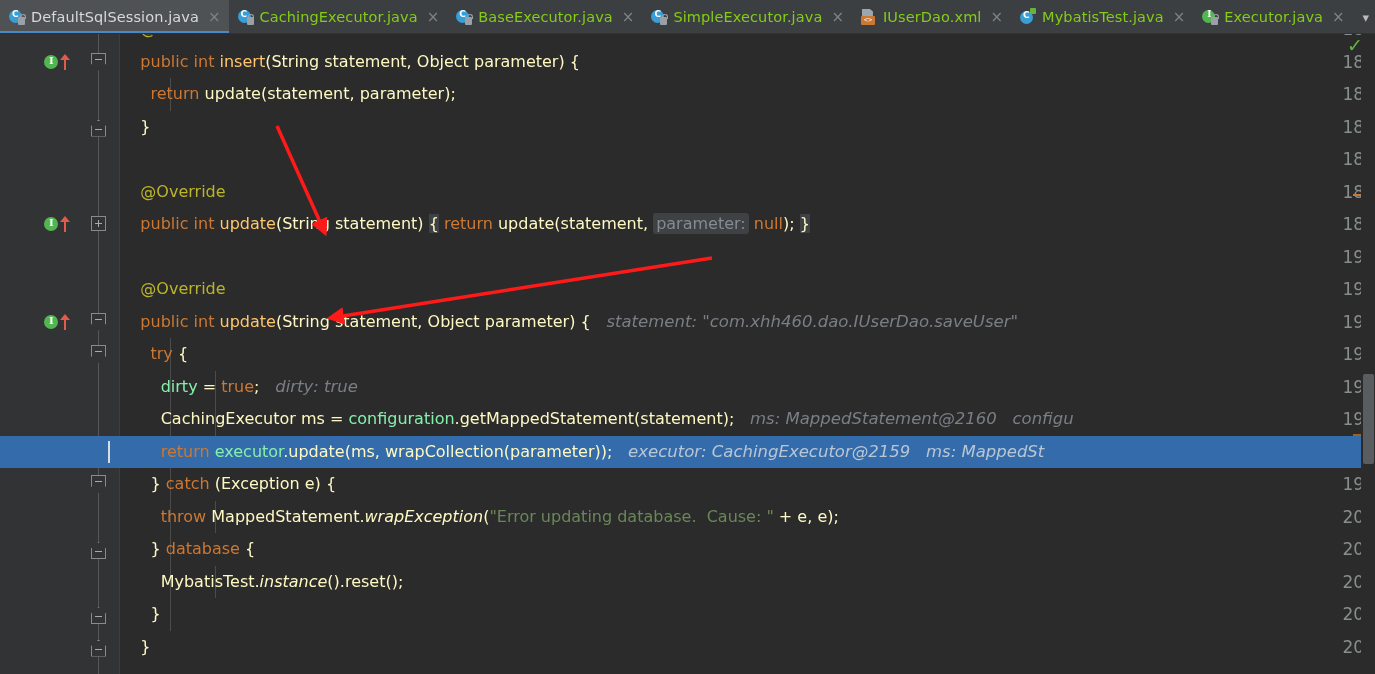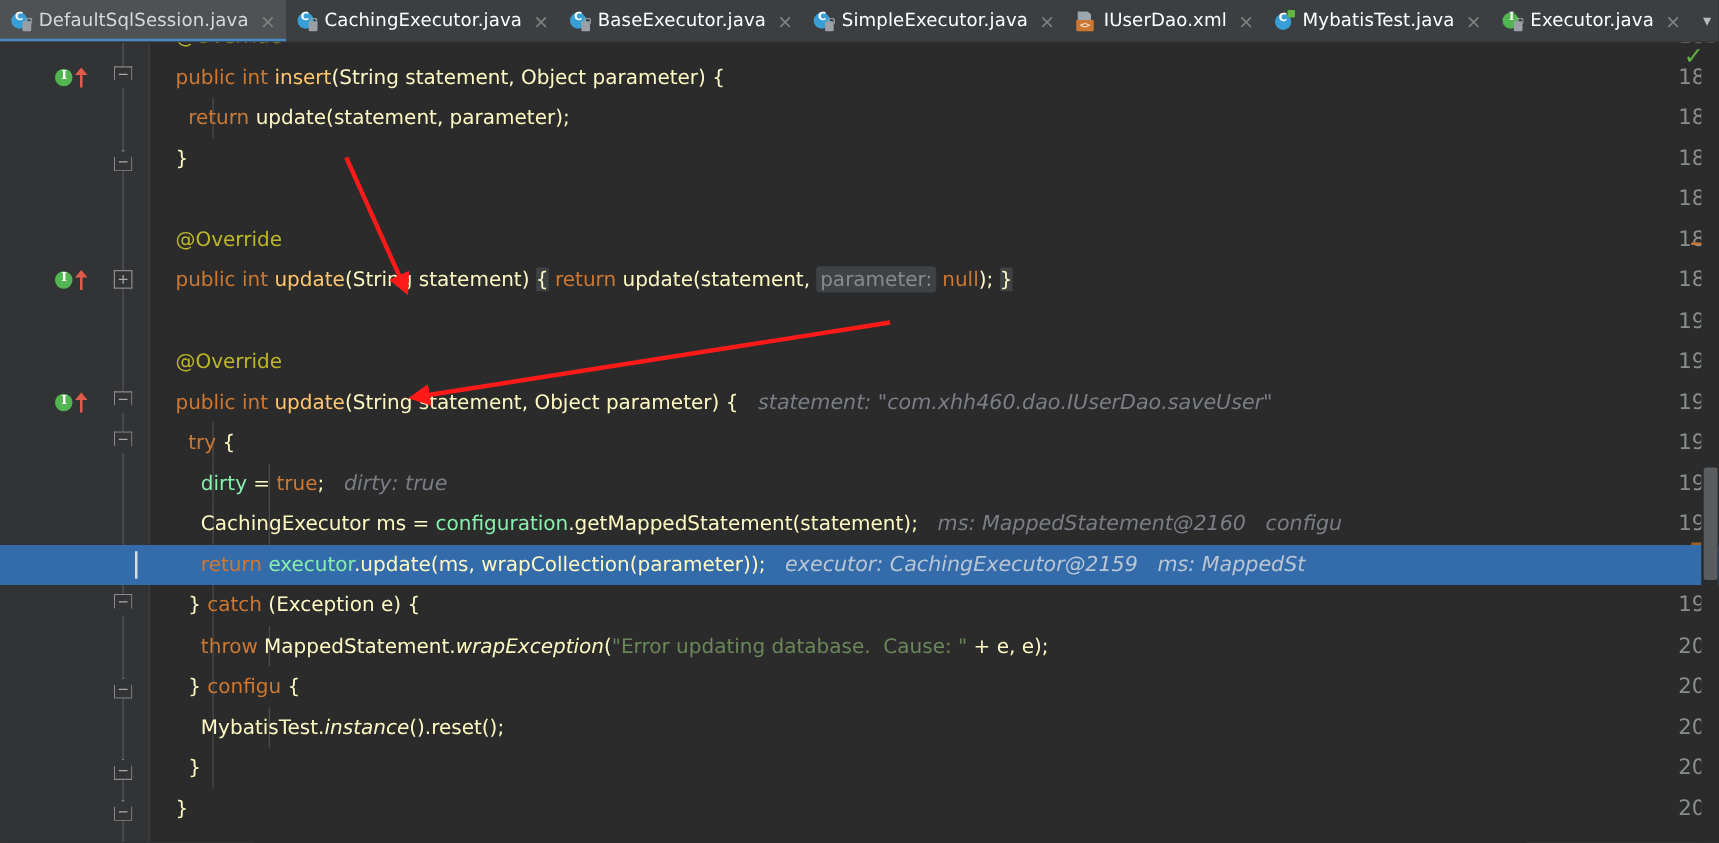--- a/index.html
+++ b/index.html
@@ -35,21 +35,21 @@
   }
   .tab.active { background: #4e5254; }
   .tab.active::after {
     content: "";
     position: absolute; left: 0; right: 0; bottom: 0;
     height: 3px; background: #4a88c7;
   }
   .tab .tab-label {
     font-family: "DejaVu Sans", sans-serif;
     font-size: 14.5px;
-    color: #ffffff;
+    color: #84cc16;
     letter-spacing: 0.1px;
   }
   .tab.active .tab-label { color: #d8d8d8; }
   .tab .tab-close {
     font-family: "DejaVu Sans", sans-serif;
     font-size: 15px; color: #80837f;
     line-height: 1; margin-left: 2px;
     padding: 0 1px;
   }
   .ficon { width: 16px; height: 16px; position: relative; flex: 0 0 16px; }
@@ -425,21 +425,21 @@
         <div class="cline" style="top: 434px; left: 120px; position: absolute;"><span class="txt">      } </span><span class="kw">catch</span><span class="txt"> (Exception e) {</span></div>
         <div class="lnum" style="top: 466.5px;">200</div>
         <div class="iguide" style="left: 170px; top: 466.5px; height: 32.5px;"></div>
         <div class="iguide" style="left: 215px; top: 466.5px; height: 32.5px;"></div>
         <div class="cline" style="top: 466.5px; left: 120px; position: absolute;"><span class="txt">        </span><span class="kw">throw</span><span class="txt"> MappedStatement.</span><span class="txt ital">wrapException</span><span class="txt">(</span><span class="str">"Error updating database.  Cause: "</span><span class="txt"> + e, e);</span></div>
         <div class="lnum" style="top: 499px;">201</div>
         <div class="fold" style="top: 499px;">
           <span class="up"></span>
         </div>
         <div class="iguide" style="left: 170px; top: 499px; height: 32.5px;"></div>
-        <div class="cline" style="top: 499px; left: 120px; position: absolute;"><span class="txt">      } </span><span class="kw">configu</span><span class="txt"> {</span></div>
+        <div class="cline" style="top: 499px; left: 120px; position: absolute;"><span class="txt">      } </span><span class="kw">database</span><span class="txt"> {</span></div>
         <div class="lnum" style="top: 531.5px;">202</div>
         <div class="iguide" style="left: 170px; top: 531.5px; height: 32.5px;"></div>
         <div class="iguide" style="left: 215px; top: 531.5px; height: 32.5px;"></div>
         <div class="cline" style="top: 531.5px; left: 120px; position: absolute;"><span class="txt">        MybatisTest.</span><span class="txt ital">instance</span><span class="txt">().reset();</span></div>
         <div class="lnum" style="top: 564px;">203</div>
         <div class="fold" style="top: 564px;">
           <span class="up"></span>
         </div>
         <div class="iguide" style="left: 170px; top: 564px; height: 32.5px;"></div>
         <div class="cline" style="top: 564px; left: 120px; position: absolute;"><span class="txt">      }</span></div>

